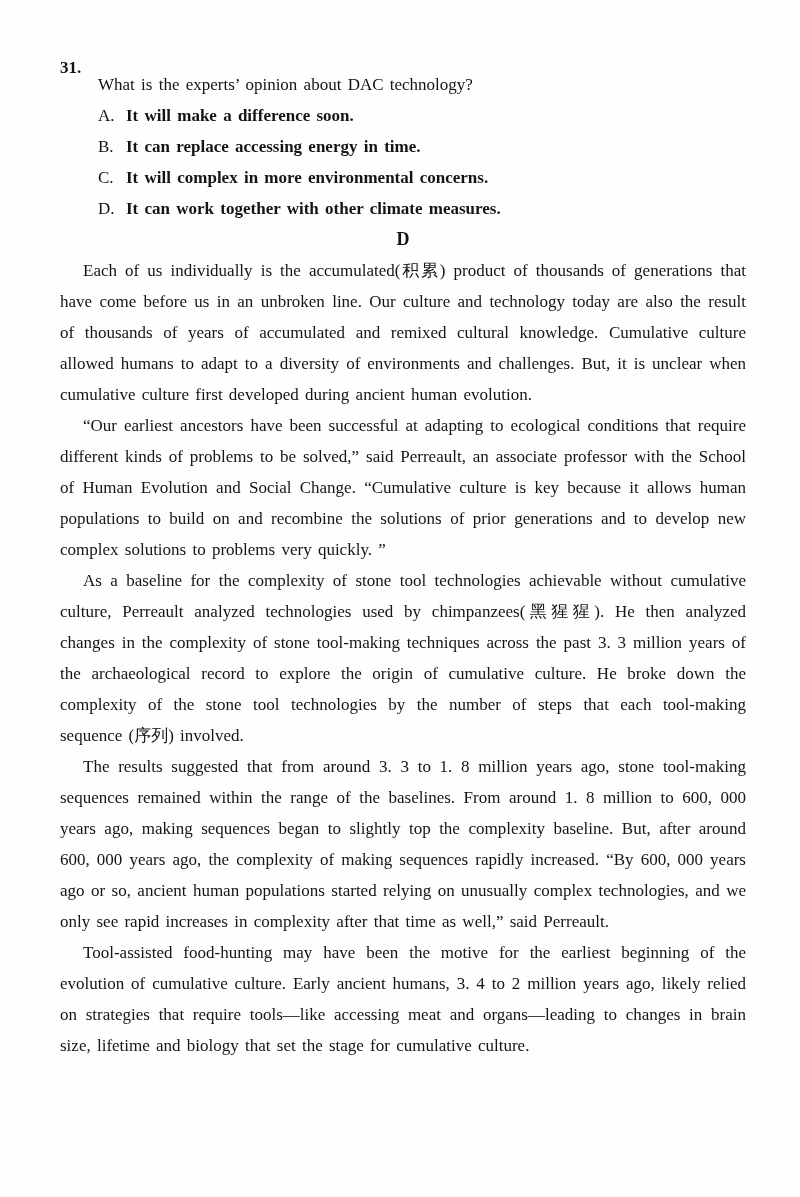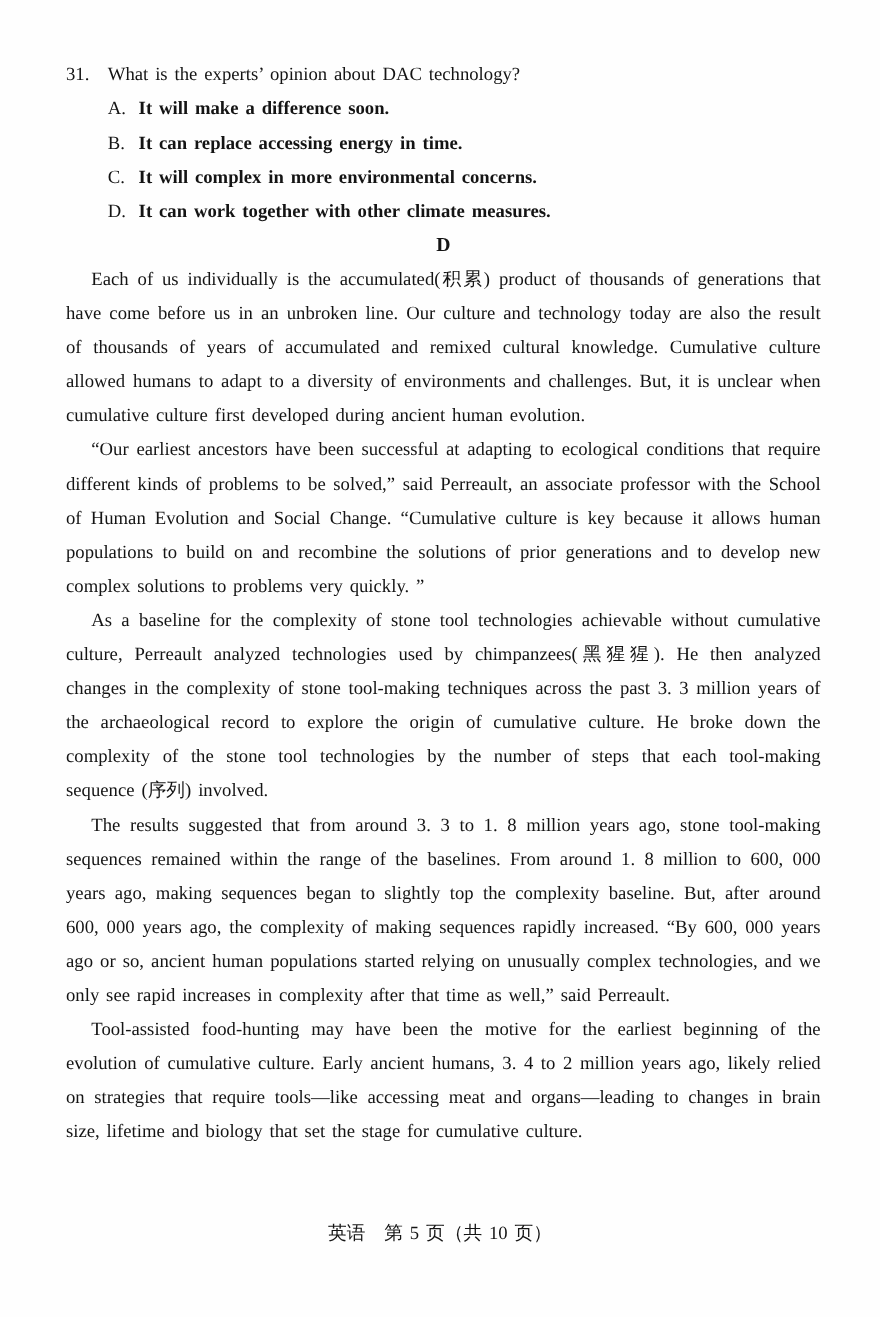--- a/index.html
+++ b/index.html
@@ -15,22 +15,22 @@
     overflow: hidden;
   }
   .content {
     position: absolute;
     left: 60px;
     top: 52px;
     width: 686px;
     word-spacing: 2px;
   }
   .q-row { display: flex; }
-  .q-num { width: 38px; flex: none; }
-  .q-text { flex: 1; }
+  .q-num { width: 38px; flex: none; font-weight: bold; }
+  .q-text { flex: 1; margin-top: 17px; }
   .option-row { display: flex; margin-left: 38px; }
   .opt-label { width: 28px; flex: none; }
   .opt-text { flex: 1; font-weight: bold; }
   .section-heading {
     text-align: center;
     font-weight: 700;
     font-size: 18px;
     margin: 0;
   }
   p.para {
@@ -81,14 +81,13 @@
     <h2 class="section-heading">D</h2>
 
     <p class="para">Each of us individually is the accumulated(积累) product of thousands of generations that have come before us in an unbroken line. Our culture and technology today are also the result of thousands of years of accumulated and remixed cultural knowledge. Cumulative culture allowed humans to adapt to a diversity of environments and challenges. But, it is unclear when cumulative culture first developed during ancient human evolution.</p>
     <p class="para">“Our earliest ancestors have been successful at adapting to ecological conditions that require different kinds of problems to be solved,” said Perreault, an associate professor with the School of Human Evolution and Social Change. “Cumulative culture is key because it allows human populations to build on and recombine the solutions of prior generations and to develop new complex solutions to problems very quickly. ”</p>
     <p class="para">As a baseline for the complexity of stone tool technologies achievable without cumulative culture, Perreault analyzed technologies used by chimpanzees(黑猩猩). He then analyzed changes in the complexity of stone tool-making techniques across the past 3. 3 million years of the archaeological record to explore the origin of cumulative culture. He broke down the complexity of the stone tool technologies by the number of steps that each tool-making sequence (序列) involved.</p>
     <p class="para">The results suggested that from around 3. 3 to 1. 8 million years ago, stone tool-making sequences remained within the range of the baselines. From around 1. 8 million to 600, 000 years ago, making sequences began to slightly top the complexity baseline. But, after around 600, 000 years ago, the complexity of making sequences rapidly increased. “By 600, 000 years ago or so, ancient human populations started relying on unusually complex technologies, and we only see rapid increases in complexity after that time as well,” said Perreault.</p>
     <p class="para">Tool-assisted food-hunting may have been the motive for the earliest beginning of the evolution of cumulative culture. Early ancient humans, 3. 4 to 2 million years ago, likely relied on strategies that require tools—like accessing meat and organs—leading to changes in brain size, lifetime and biology that set the stage for cumulative culture.</p>
 
   </div>
 
-  <div class="footer">英语　第 5 页（共 10 页）</div>
 </div>
 
 </body></html>

